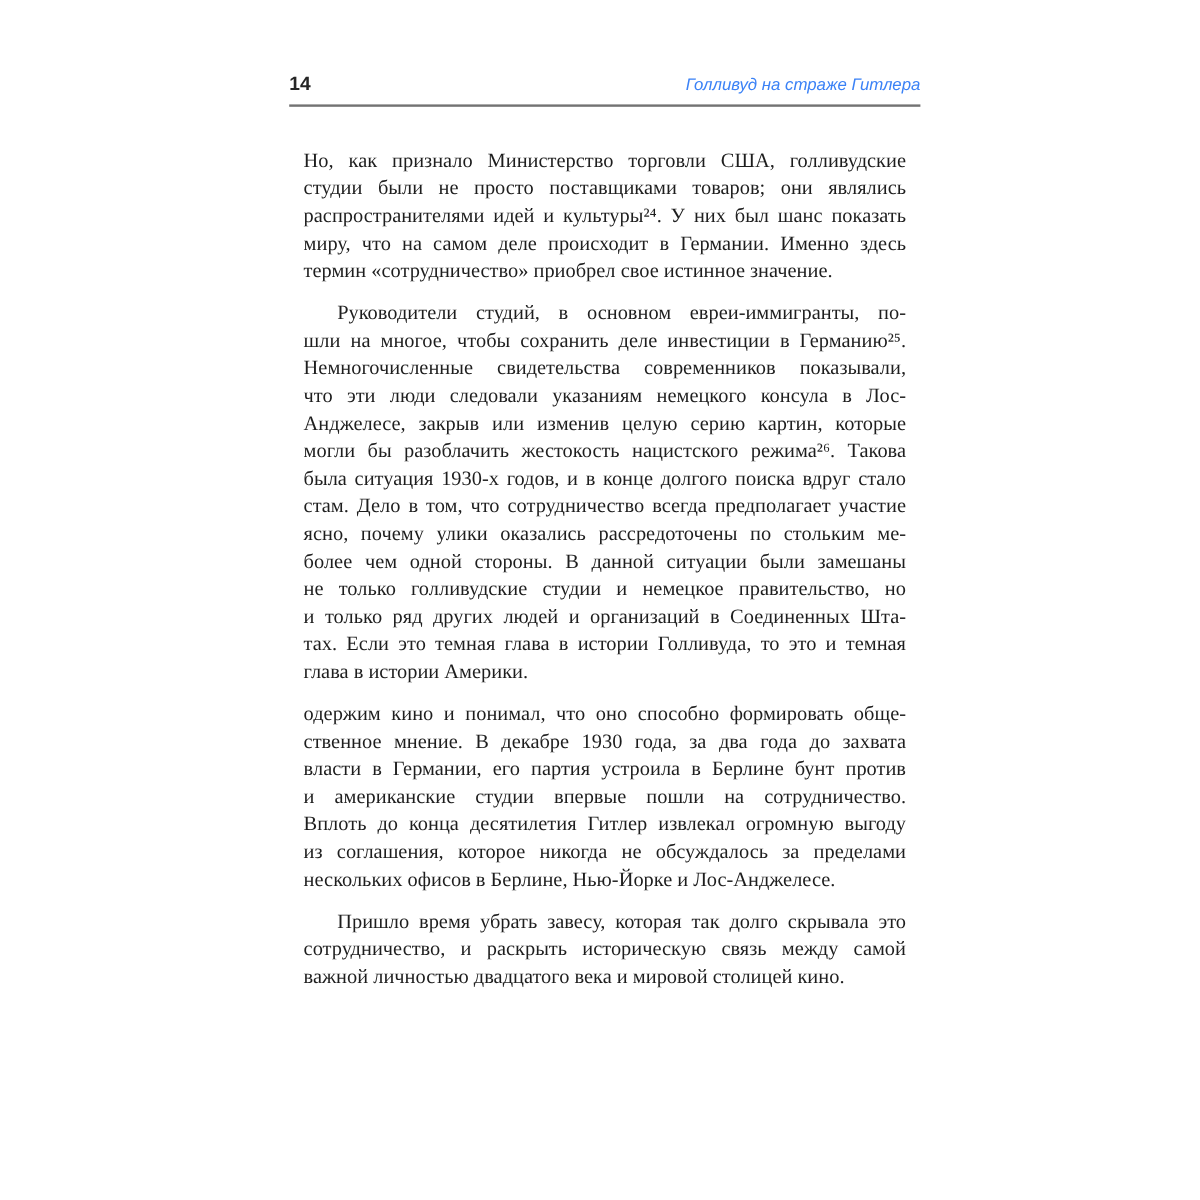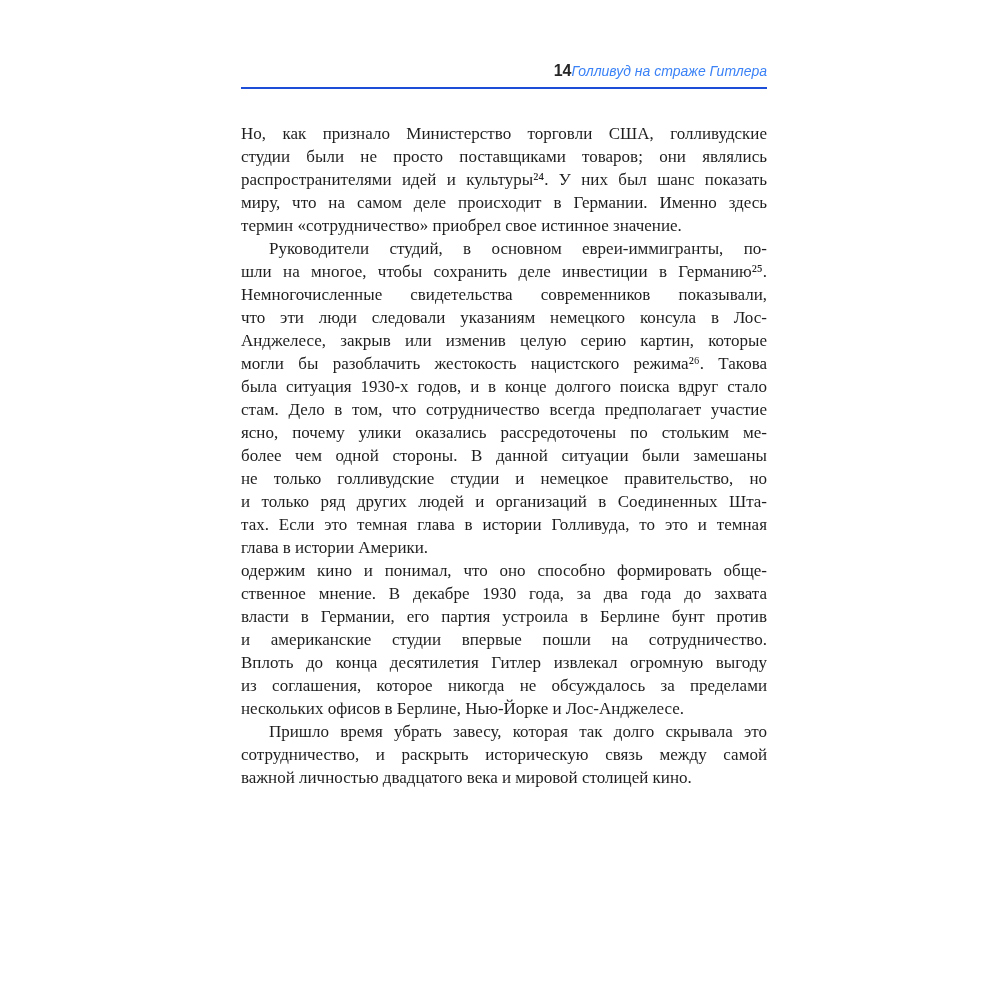--- a/index.html
+++ b/index.html
@@ -13,45 +13,45 @@
     overflow: hidden;
   }
   .content {
     position: absolute;
     left: 241px;
     top: 62px;
     width: 526px;
   }
   .header {
     display: flex;
-    justify-content: flex-end;
+    justify-content: space-between;
     align-items: baseline;
     padding-bottom: 7px;
-    border-bottom: 2px solid #1d4ed8;
+    border-bottom: 2px solid #737373;
   }
   .page-number {
     font-family: "Liberation Sans", sans-serif;
     font-weight: bold;
     font-size: 16px;
     color: #262626;
   }
   .running-title {
     font-family: "Liberation Sans", sans-serif;
     font-style: italic;
     font-weight: 500;
     font-size: 14px;
     color: #3b82f6;
   }
   .body-text {
     margin-top: 33px;
     font-size: 17px;
     line-height: 23px;
     color: #1e1e1e;
   }
-  .para { margin: 0; }
+  .para { margin: 12px; }
   .line {
     text-align: justify;
     text-align-last: justify;
     white-space: normal;
     height: 23px;
     overflow: visible;
   }
   .line.last {
     text-align-last: left;
   }

